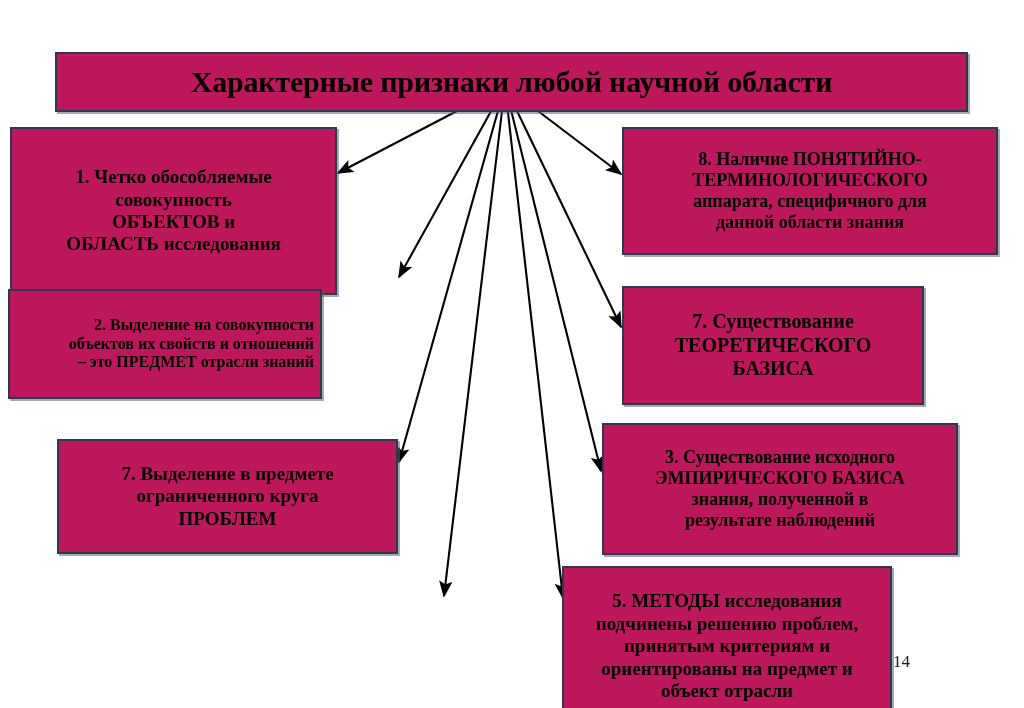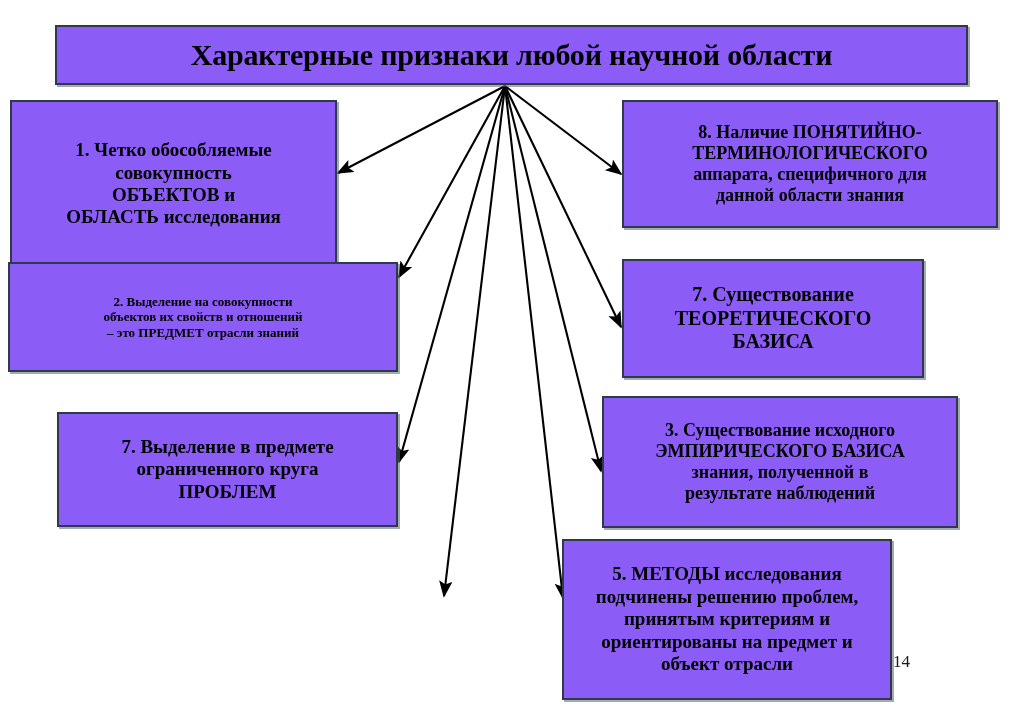--- a/index.html
+++ b/index.html
@@ -20,49 +20,50 @@
     left: 0;
     top: 0;
     width: 1024px;
     height: 708px;
     pointer-events: none;
     z-index: 1;
   }
   .node {
     position: absolute;
     box-sizing: border-box;
-    background: #8b5cf6;
+    background: #be185d;
     border: 2px solid #2e3a4a;
     box-shadow: 2px 2px 0px rgba(90,100,115,0.55);
     display: flex;
     align-items: center;
     justify-content: center;
     text-align: center;
     z-index: 2;
     color: #000000;
     font-weight: bold;
     line-height: 1.18;
+    margin-top: 27px;
   }
   .node .txt {
     display: block;
     width: 100%;
     padding: 0 6px;
     box-sizing: border-box;
     white-space: pre-line;
   }
   #title-box {
     left: 55px;
     top: 25px;
     width: 913px;
     height: 60px;
     font-size: 30px;
     letter-spacing: -0.2px;
   }
   #box-1 { left: 10px;  top: 100px; width: 327px; height: 168px; font-size: 19px; }
-  #box-2 { left: 8px;   top: 262px; width: 390px; height: 110px; font-size: 13px; }
+  #box-2 { left: 8px;   top: 262px; width: 314px; height: 110px; font-size: 16px; text-align: right; }
   #box-3 { left: 57px;  top: 412px; width: 341px; height: 115px; font-size: 19px; }
   #box-4 { left: 70px;  top: 546px; width: 375px; height: 140px; font-size: 19px; }
   #box-5 { left: 562px; top: 539px; width: 330px; height: 161px; font-size: 19px; }
   #box-6 { left: 602px; top: 396px; width: 356px; height: 132px; font-size: 18px; }
   #box-7 { left: 622px; top: 259px; width: 302px; height: 119px; font-size: 20px; }
   #box-8 { left: 622px; top: 100px; width: 376px; height: 128px; font-size: 18px; }
 
   #page-number {
     position: absolute;
     left: 893px;

